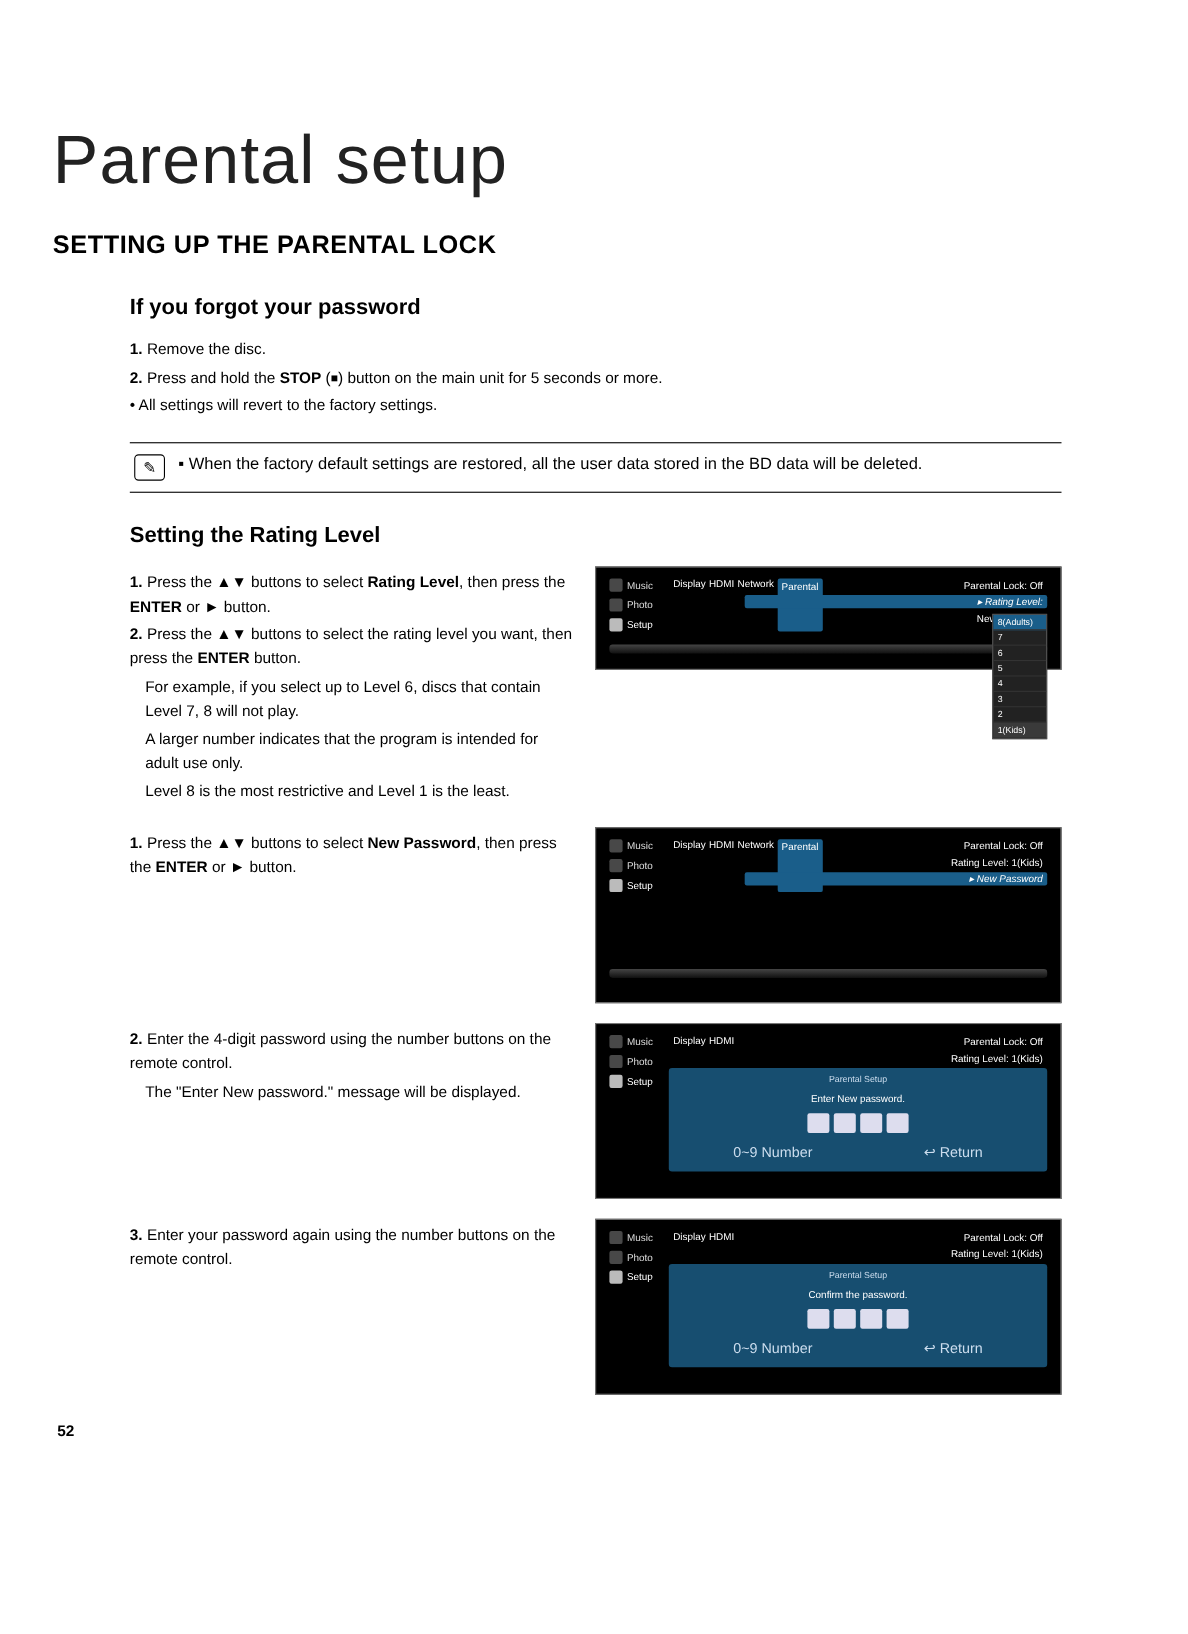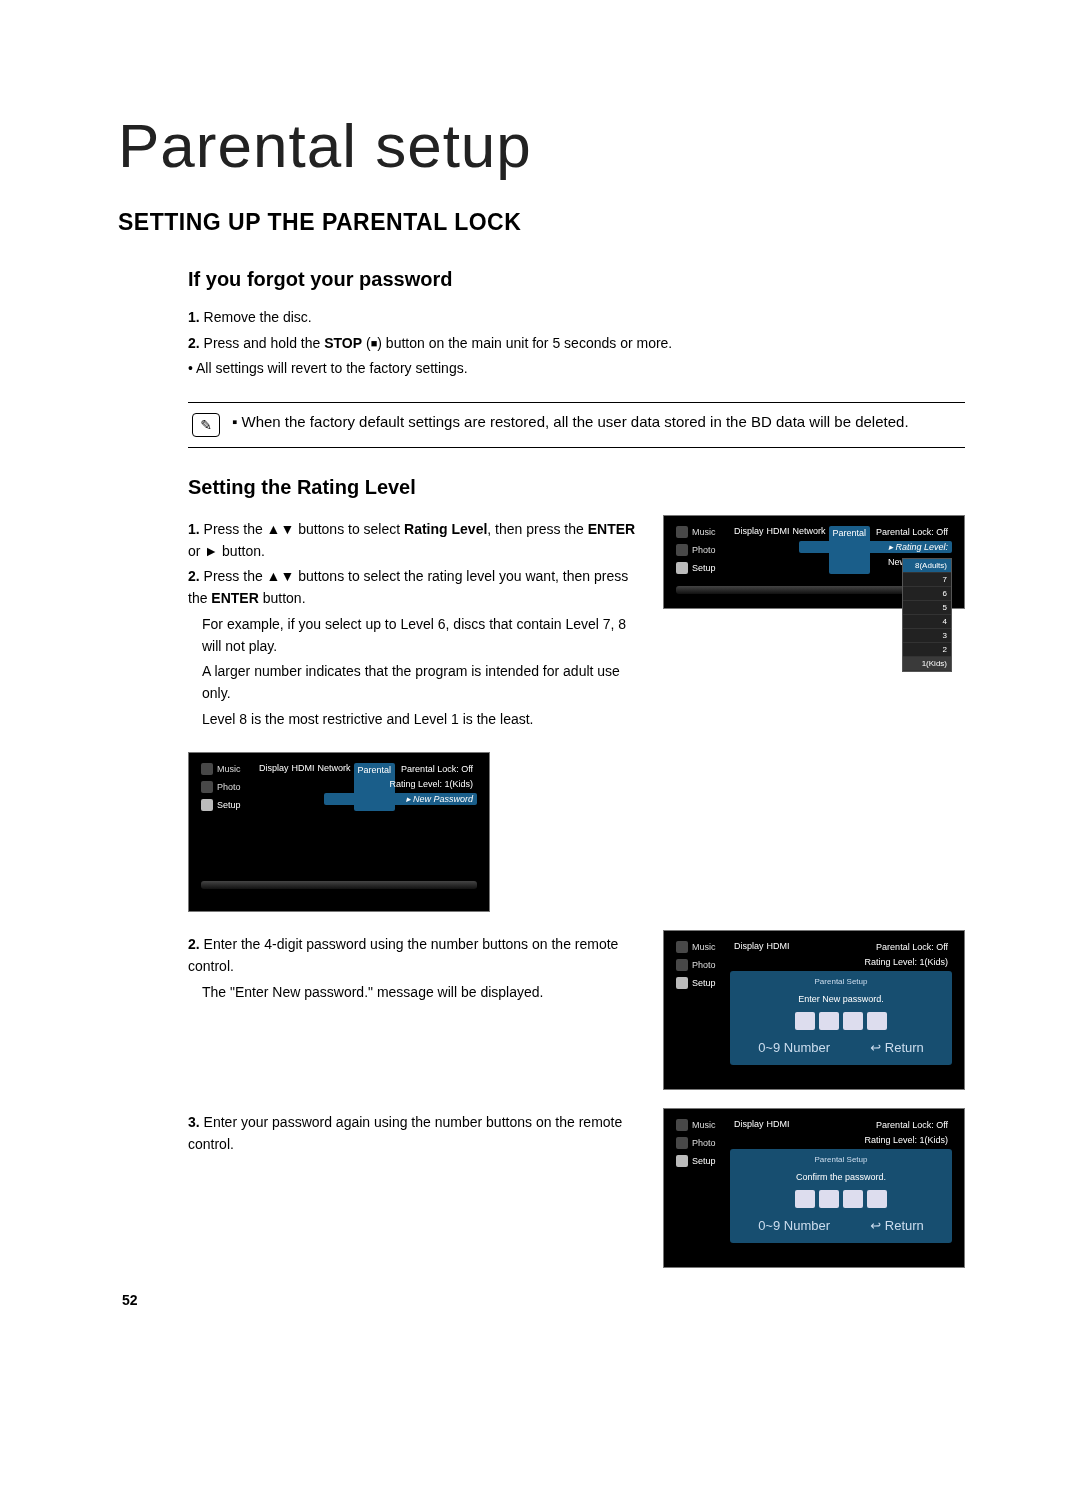--- a/index.html
+++ b/index.html
@@ -4,21 +4,21 @@
 <style>
   body {
     margin: 0;
     padding: 0;
     font-family: Arial, Helvetica, sans-serif;
     background: #fff;
     color: #000;
     width: 1080px;
   }
   .page {
-    padding: 110px 115px 40px 118px;
+    padding: 110px 115px 40px 48px;
   }
   .title {
     font-size: 62px;
     font-weight: 300;
     letter-spacing: 1px;
     margin-bottom: 28px;
     color: #222;
   }
   .h1 {
     font-size: 23px;
@@ -69,21 +69,21 @@
   }
   .row-section .txt {
     flex: 1;
     font-size: 14px;
     line-height: 1.55;
   }
   .row-section .txt p { margin: 4px 0; }
 
   
   .tv {
-    width: 302px;
+    width: 424px;
     background: #000;
     color: #fff;
     font-size: 9px;
     padding: 10px 12px 14px 12px;
     position: relative;
     box-sizing: border-box;
     border: 1px solid #777;
     flex-shrink: 0;
   }
   .tv-body {
@@ -144,21 +144,21 @@
     top: 42px;
     background: #222;
     border: 1px solid #555;
     display: flex;
     flex-direction: column;
     font-size: 8px;
     width: 48px;
   }
   .pick-list div {
     padding: 2px 4px;
-    text-align: right;
+    text-align: left;
     border-bottom: 1px solid #333;
   }
   .pick-list .active { background: #1a5e8a; }
   .pick-list .hl { background: #3a3a3a; }
   .tv-footer {
     margin-top: 12px;
     height: 8px;
     background: linear-gradient(#444,#111);
     border-radius: 3px;
   }
@@ -304,20 +304,26 @@
         <div>3</div>
         <div>2</div>
         <div class="hl">1(Kids)</div>
       </div>
       <div class="tv-footer"></div>
     </div>
   </div>
 
 
   <div class="row-section">
+    <div class="txt">
+      <p>
+        <strong>1.</strong>
+        <span>Press the ▲▼ buttons to select </span><strong>New Password</strong><span>, then press the </span><strong>ENTER</strong><span> or ► button.</span>
+      </p>
+    </div>
 
     <div class="tv" style="height:160px">
       <div class="tv-body">
         <div class="tv-side">
           <div class="side-item">
               <span class="side-icon"></span>
               <span>Music</span>
             </div>
           <div class="side-item">
               <span class="side-icon"></span>

